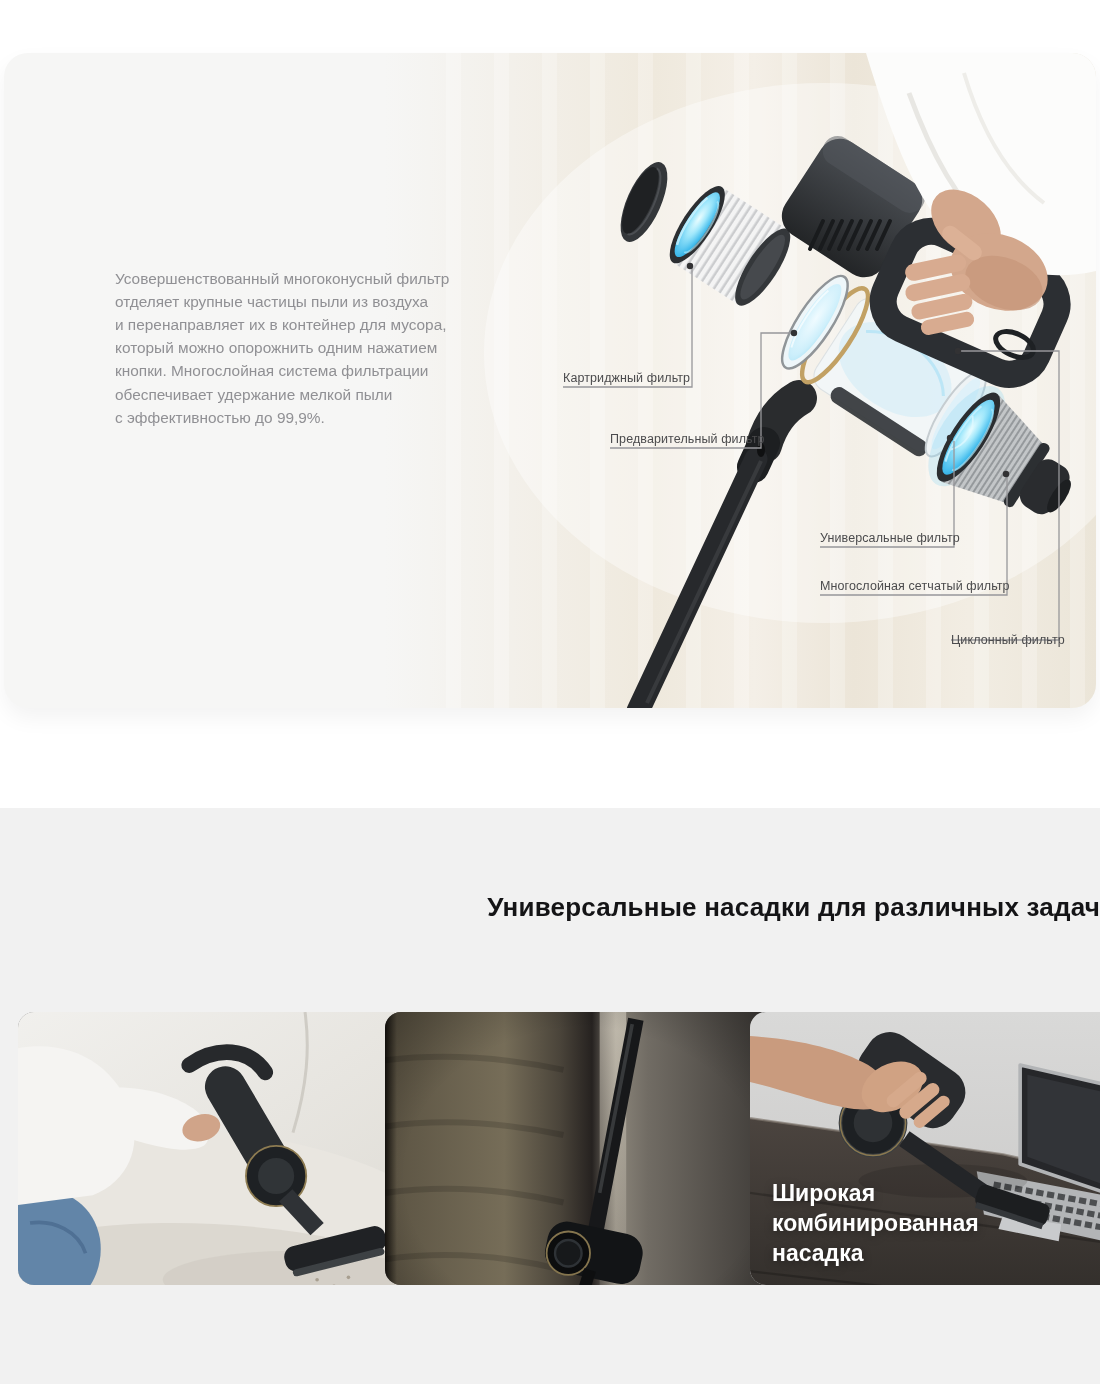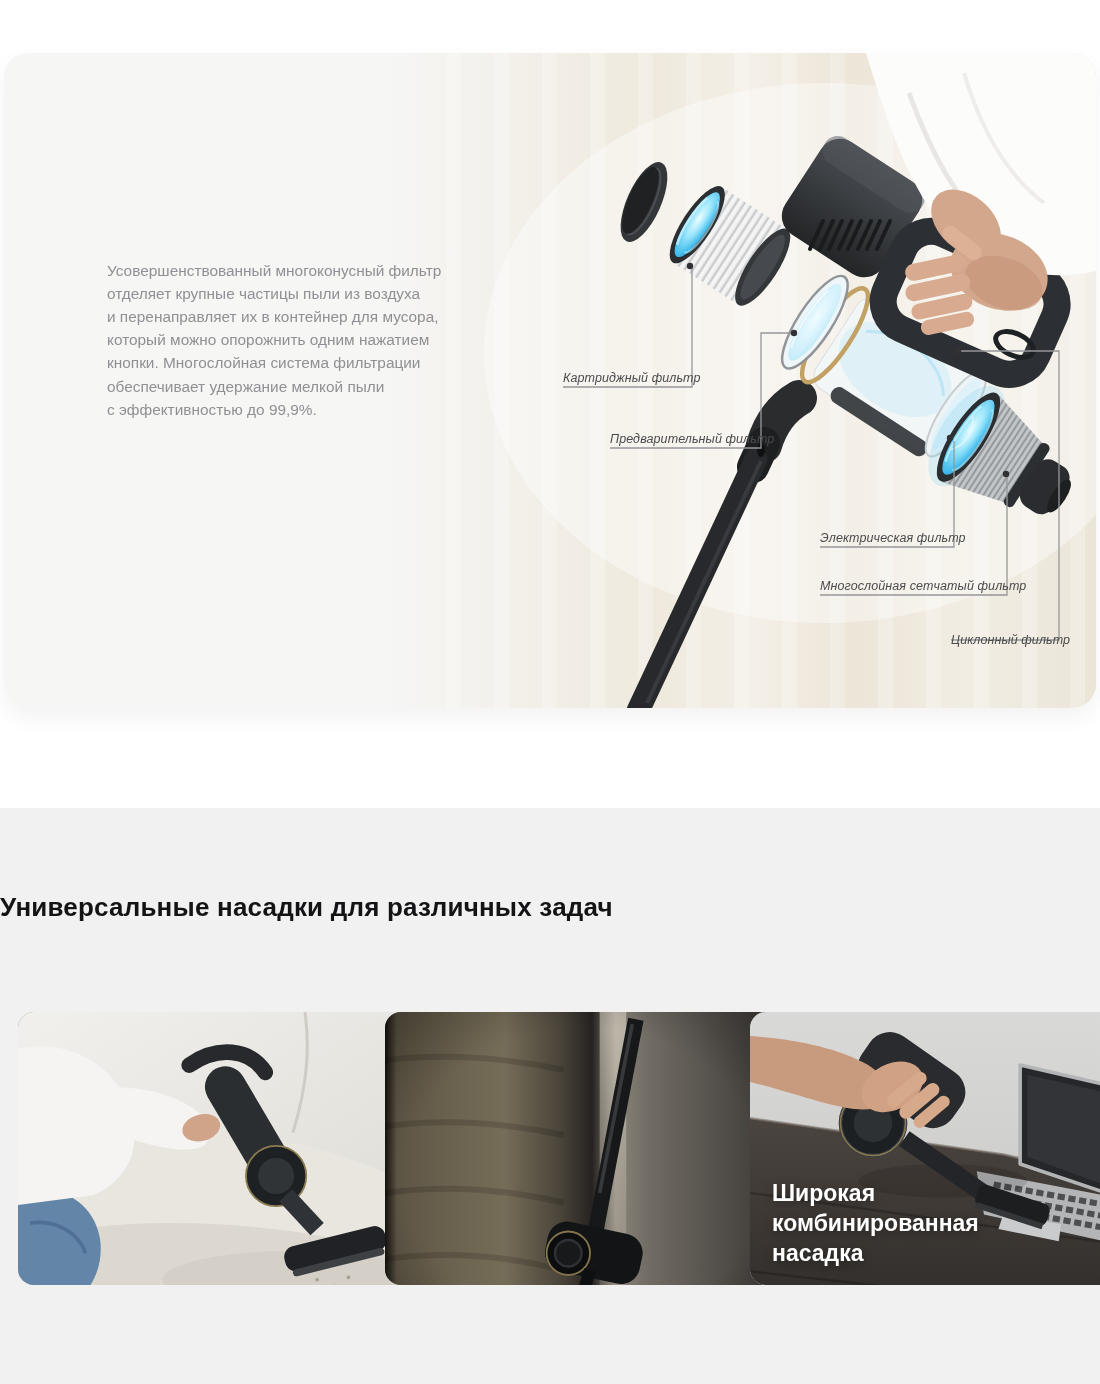--- a/index.html
+++ b/index.html
@@ -13,33 +13,32 @@
     background:#f6f6f5;border-radius:24px;overflow:hidden;
     box-shadow:0 10px 22px rgba(0,0,0,.05);
   }
   .hero-art{position:absolute;inset:0;}
   .hero-copy{position:absolute;left:103px;top:206px;width:430px;}
   .hero-heading{
     font-size:19px;font-weight:bold;line-height:1.16;color:#1d1d1f;
     white-space:pre-line;letter-spacing:.1px;margin:0 0 22px 0;
   }
   .hero-body{
-    font-size:15.4px;line-height:1.5;color:#909094;white-space:pre-line;margin:0;
+    font-size:15.4px;line-height:1.5;color:#909094;white-space:pre-line;margin:8px;
   }
   .flabel{
     position:absolute;font-size:12.5px;color:#4b4b4d;white-space:nowrap;
     letter-spacing:.1px;
-    font-style:italic;
   }
   
   .attach-section{
     position:absolute;left:0;top:808px;width:1100px;height:576px;background:#f1f1f1;
   }
   .attach-title{
-    position:absolute;left:0;top:892px;width:1100px;text-align:left;
+    position:absolute;left:0;top:892px;width:1100px;text-align:right;
     font-size:26px;font-weight:bold;color:#141416;letter-spacing:.2px;
   }
   .acard{
     position:absolute;top:1012px;width:398px;height:273px;border-radius:16px;
     overflow:hidden;background:#777;
   }
   .acard svg{position:absolute;inset:0;display:block;}
   .acard-label{
     position:absolute;left:22px;bottom:16px;color:#ffffff;font-weight:bold;
     font-size:23px;line-height:1.3;white-space:pre-line;
@@ -213,21 +212,21 @@
 отделяет крупные частицы пыли из воздуха
 и перенаправляет их в контейнер для мусора,
 который можно опорожнить одним нажатием
 кнопки. Многослойная система фильтрации
 обеспечивает удержание мелкой пыли
 с эффективностью до 99,9%.</p>
   </div>
 
   <div class="flabel" style="left:559px;top:318px;">Картриджный фильтр</div>
   <div class="flabel" style="left:606px;top:379px;">Предварительный фильтр</div>
-  <div class="flabel" style="left:816px;top:478px;">Электрическая фильтр</div>
+  <div class="flabel" style="left:816px;top:478px;">Универсальные фильтр</div>
   <div class="flabel" style="left:816px;top:526px;">Многослойная сетчатый фильтр</div>
   <div class="flabel" style="left:947px;top:571px;margin-top:9px;">Циклонный фильтр</div>
 </div>
 
 <div class="attach-section"></div>
 <div class="attach-title">Универсальные насадки для различных задач</div>
 
 <div class="acard acard1">
   <svg viewBox="0 0 330 273">
     <defs>

